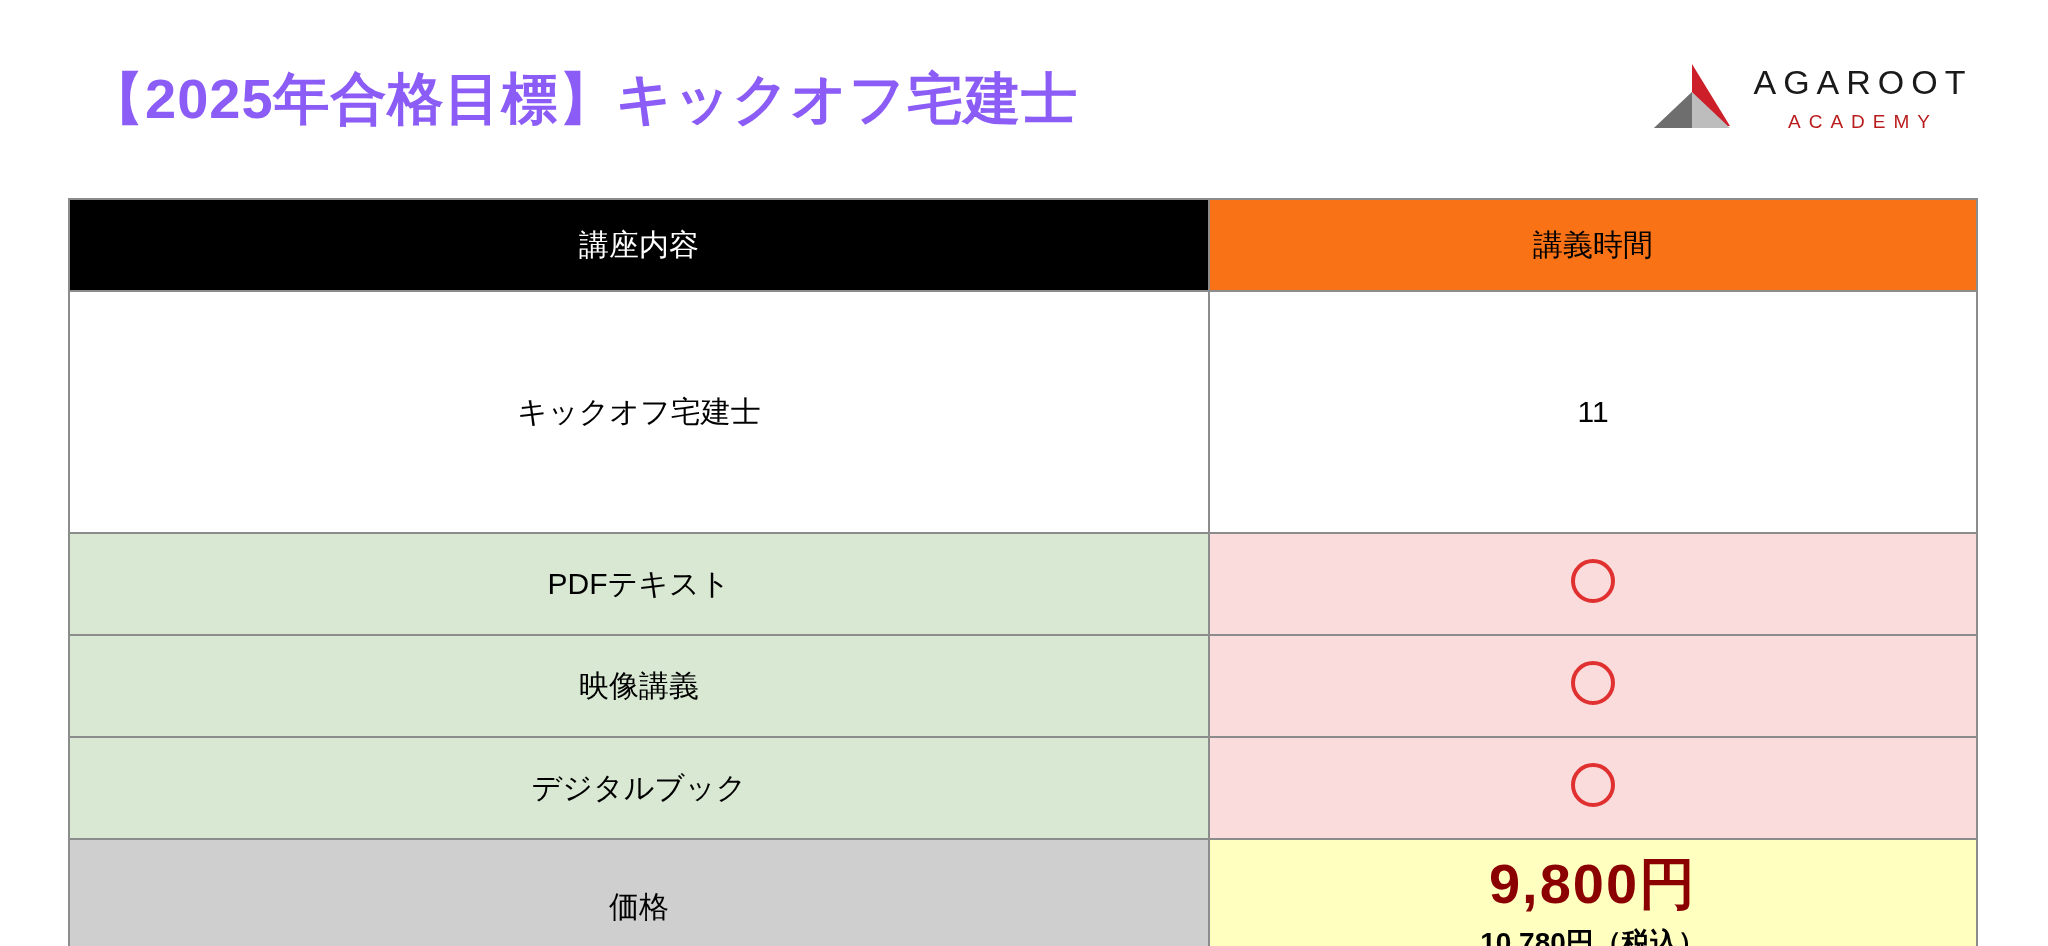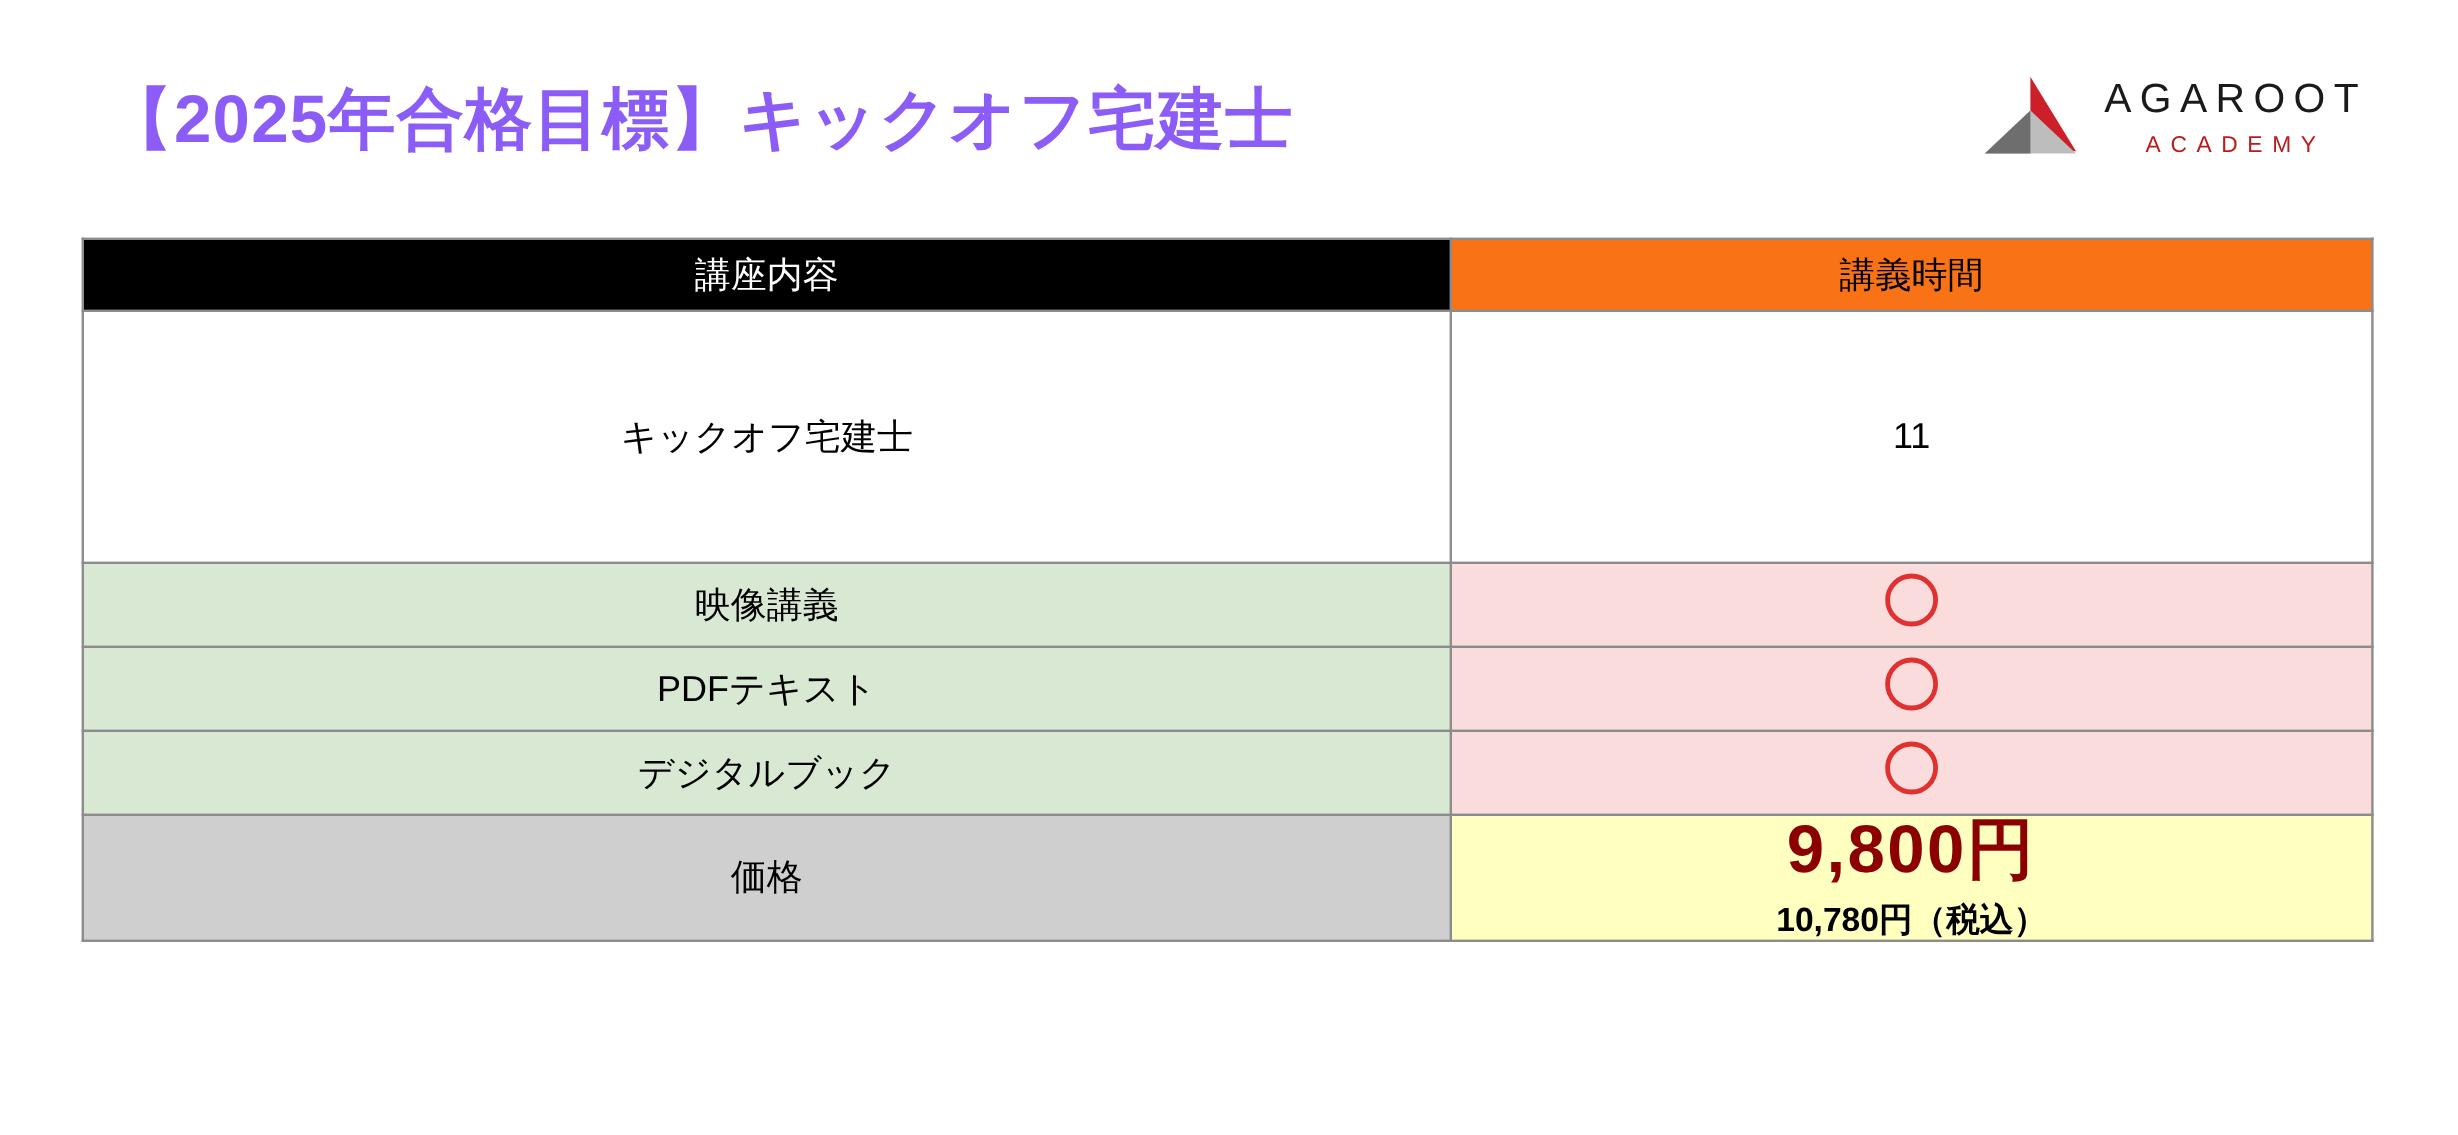--- a/index.html
+++ b/index.html
@@ -76,21 +76,21 @@
   .table {
     position: absolute;
     left: 68px;
     top: 198px;
     width: 1908px;
     border-collapse: collapse;
     table-layout: fixed;
   }
   .table td {
     border: 2px solid #8c8c8c;
-    padding: 0;
+    padding: 16px;
     text-align: center;
     vertical-align: middle;
     font-size: 30px;
   }
   .col-left { width: 1140px; }
   .col-right { width: 768px; }
 
   .hdr-black {
     background: #000000;
     color: #ffffff;
@@ -184,27 +184,27 @@
     <tr>
       <td class="hdr-black">講座内容</td>
       <td class="hdr-gray">講義時間</td>
     </tr>
     <tr>
       <td class="row-white">キックオフ宅建士</td>
       <td class="row-white">11</td>
     </tr>
 
     <tr>
-      <td class="row-green">映像講義</td>
+      <td class="row-green">PDFテキスト</td>
       <td class="row-pink">
         <span class="circle-mark"></span>
       </td>
     </tr>
     <tr>
-      <td class="row-green">PDFテキスト</td>
+      <td class="row-green">映像講義</td>
       <td class="row-pink">
         <span class="circle-mark"></span>
       </td>
     </tr>
     <tr>
       <td class="row-green">デジタルブック</td>
       <td class="row-pink">
         <span class="circle-mark"></span>
       </td>
     </tr>

